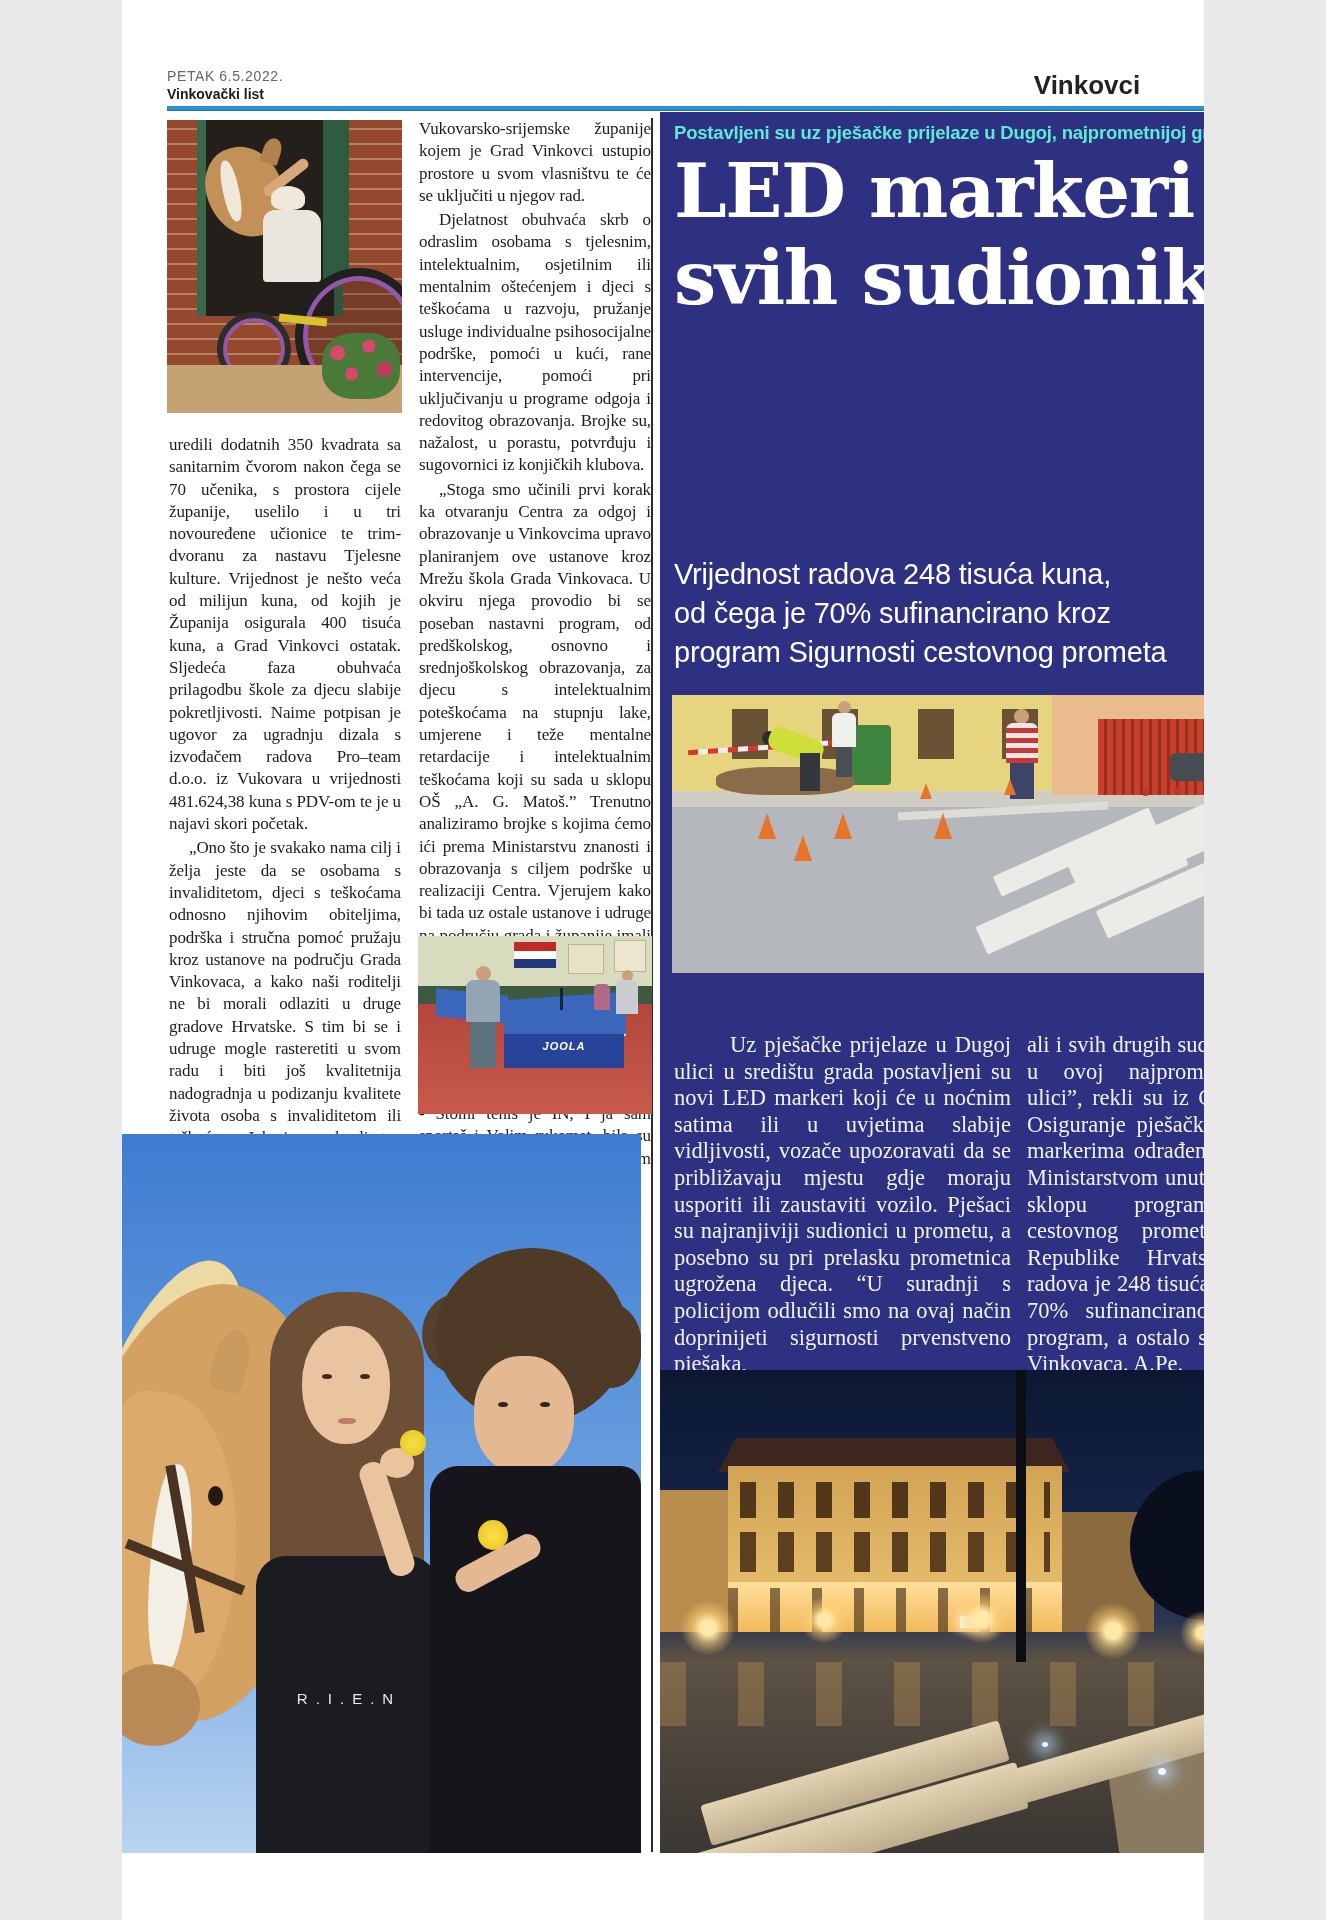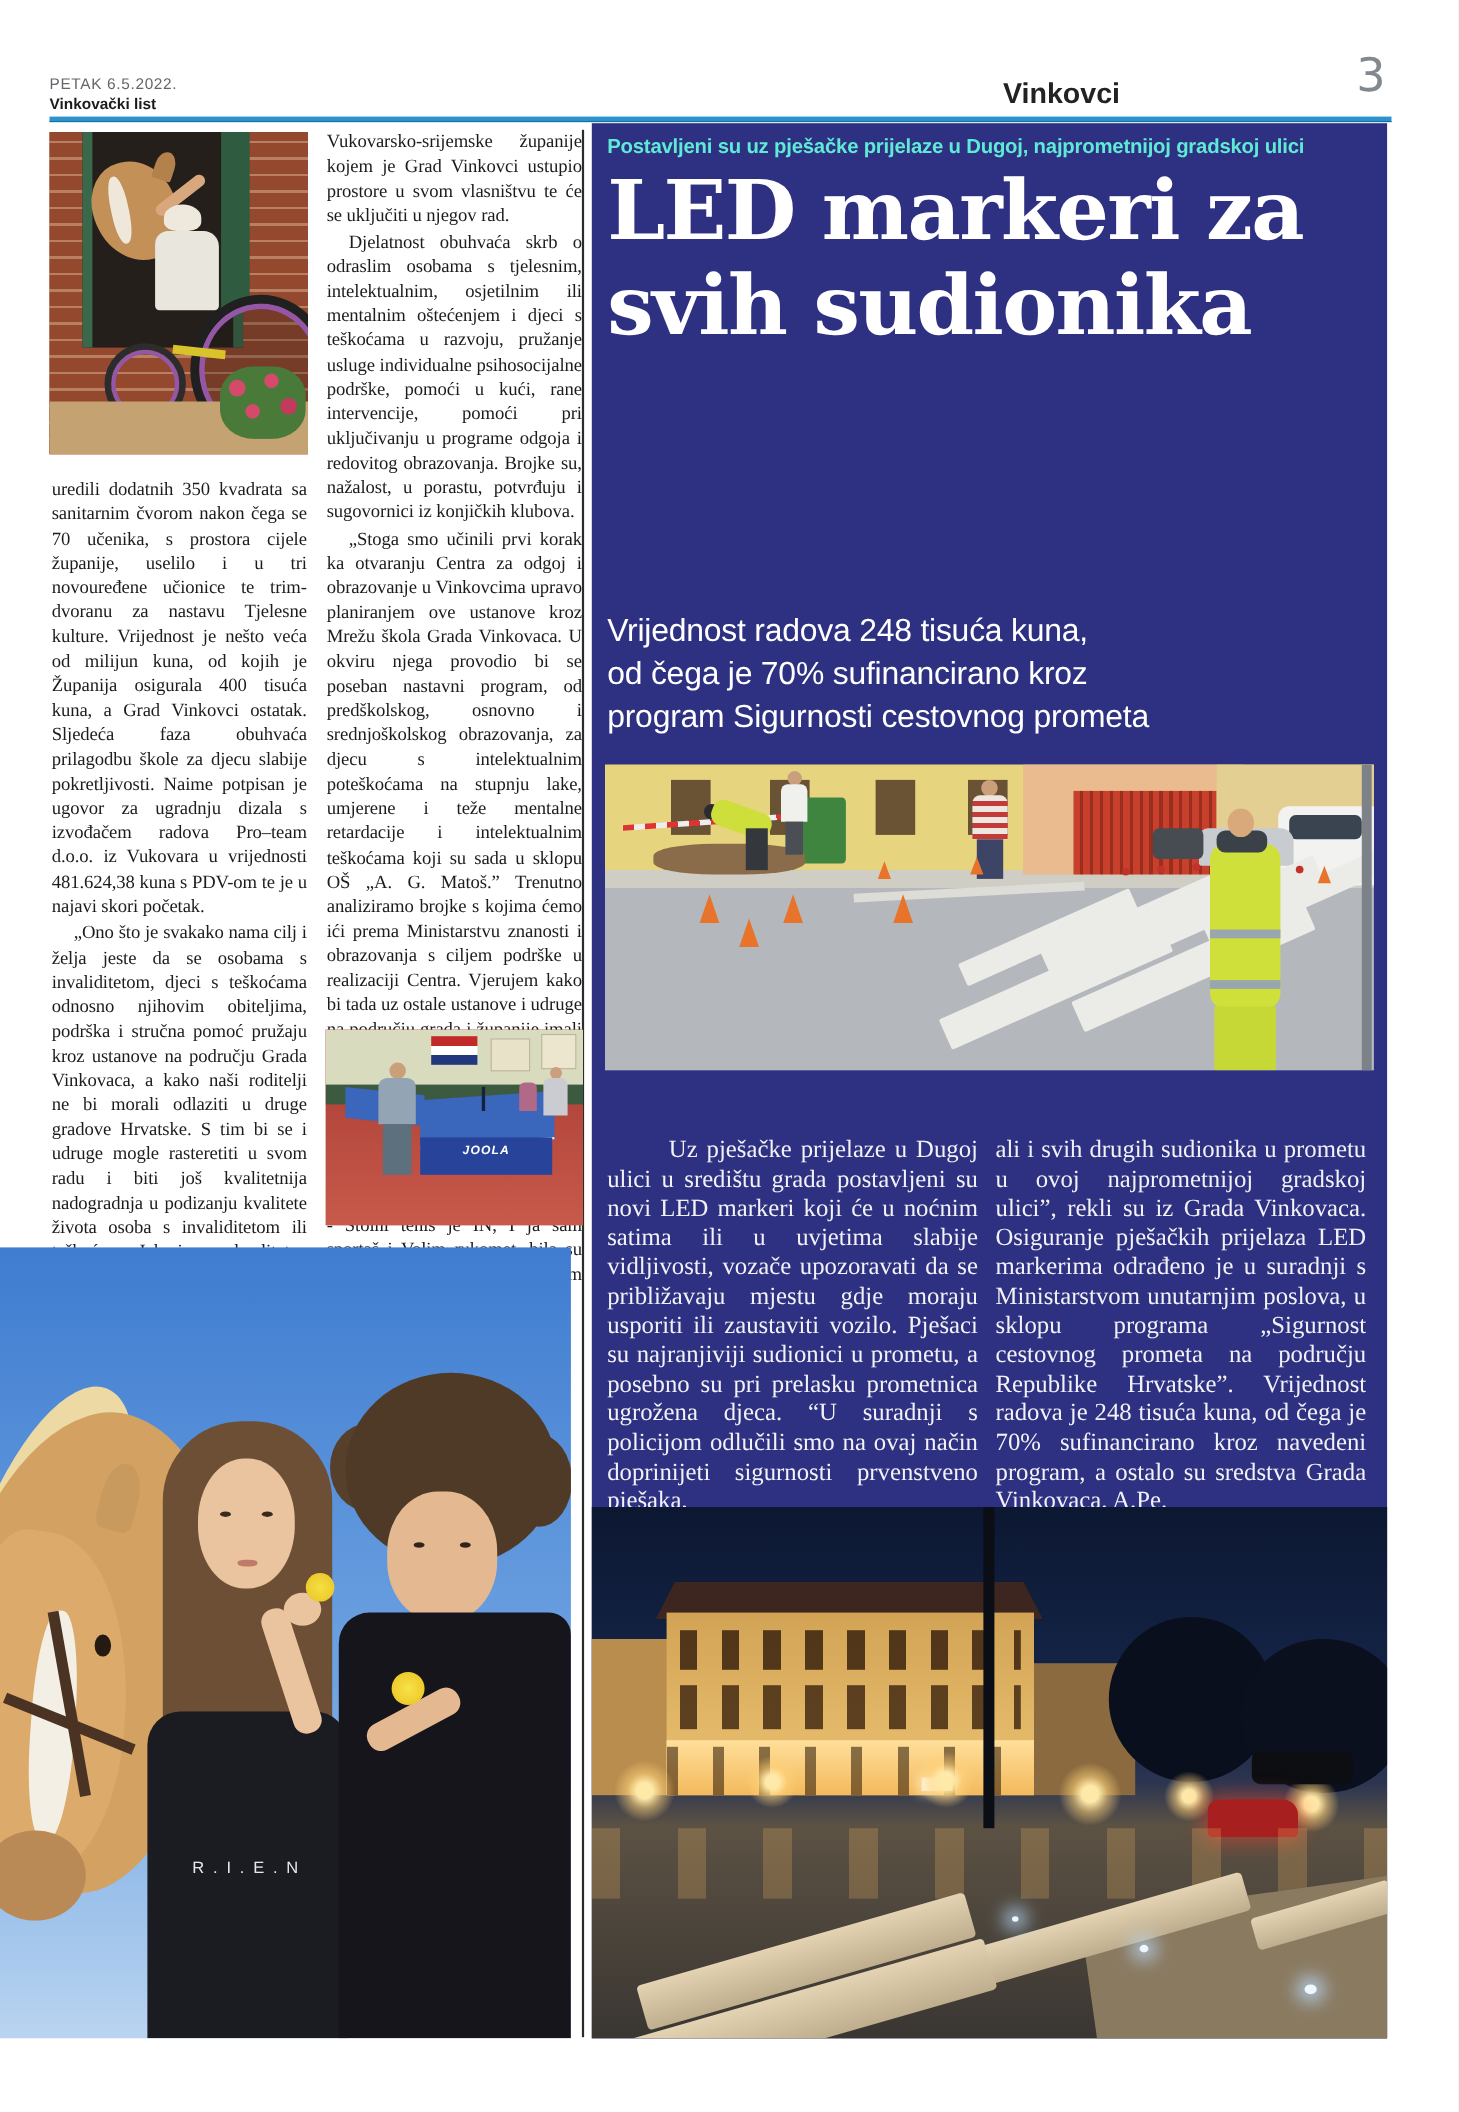--- a/index.html
+++ b/index.html
@@ -1,16 +1,16 @@
 <!DOCTYPE html>
 <html><head>
 <meta charset="utf-8">
 <style>
   html,body{margin:0;padding:0;background:#e9e9e9;}
-  .page{position:relative;width:1326px;height:1920px;background:#ffffff;overflow:hidden;
+  .page{position:relative;width:1082px;height:1920px;background:#ffffff;overflow:hidden;
         font-family:"Liberation Serif", serif;color:#1c1c1c;margin:0 auto;}
   .abs{position:absolute;}
 
   
   .hdr-date{left:45px;top:68px;font-family:"Liberation Sans",sans-serif;font-size:14px;
             color:#63666a;letter-spacing:.6px;}
   .hdr-pub{left:45px;top:86px;font-family:"Liberation Sans",sans-serif;font-size:14px;
            font-weight:bold;color:#1b1b1b;}
   .hdr-section{left:765px;top:70px;width:400px;text-align:center;
                font-family:"Liberation Sans",sans-serif;font-size:26px;font-weight:bold;color:#222;}

